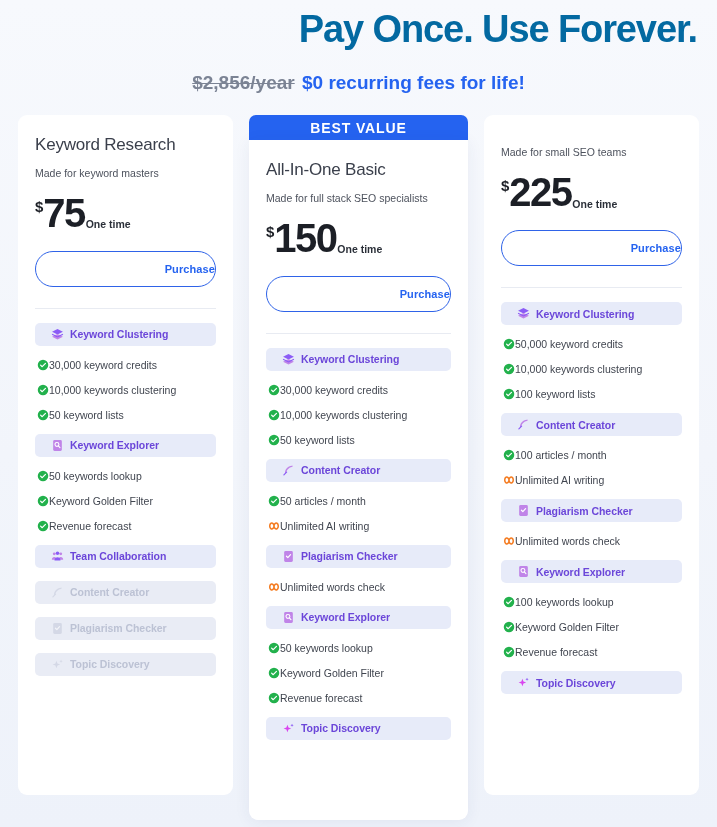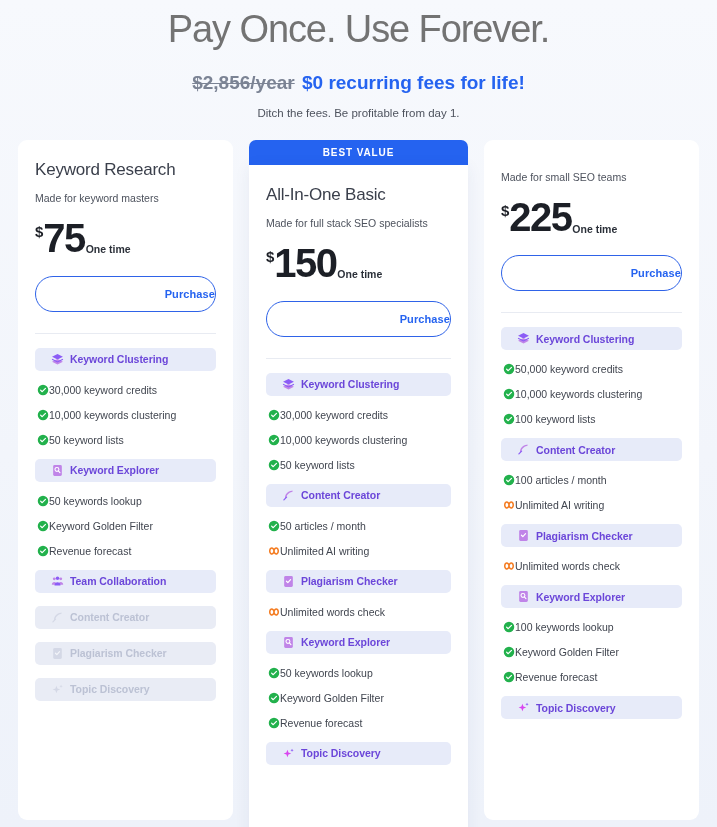--- a/index.html
+++ b/index.html
@@ -17,25 +17,26 @@
     -webkit-font-smoothing: antialiased;
   }
 
   
   .hero {
     text-align: center;
     padding: 4px 20px 0;
   }
   .hero-title {
     font-size: 38px;
-    font-weight: 400;
+    font-weight: 700;
     letter-spacing: -1.1px;
-    color: #737373;
+    color: #0369a1;
     line-height: 1.12;
     padding-top: 4px;
+    text-align: right;
   }
   .hero-price-line {
     margin-top: 21px;
     font-size: 19px;
     font-weight: 700;
     line-height: 1.2;
   }
   .hero-old-price {
     color: #7b8394;
     text-decoration: line-through;
@@ -67,21 +68,21 @@
     min-width: 0;
     position: relative;
   }
   .card-slot.featured { z-index: 3; }
 
   .badge {
     height: 25px;
     background: #2563f0;
     border-radius: 7px 7px 0 0;
     color: #ffffff;
-    font-size: 10px;
+    font-size: 14px;
     font-weight: 800;
     letter-spacing: 0.9px;
     display: flex;
     align-items: center;
     justify-content: center;
     margin: 0 7px;
   }
 
   .card {
     background: #ffffff;
@@ -204,21 +205,20 @@
 </style>
 </head>
 <body>
 
 <div class="hero">
   <h1 class="hero-title">Pay Once. Use Forever.</h1>
   <div class="hero-price-line">
     <span class="hero-old-price">$2,856/year</span>
     <span class="hero-new-price">$0 recurring fees for life!</span>
   </div>
-  <div class="hero-sub">Ditch the fees. Be profitable from day 1.</div>
 </div>
 
 <div class="cards" id="cards">
     <div class="card-slot first">
       <div class="card">
         <div class="plan-name">Keyword Research</div>
         <div class="plan-tagline">Made for keyword masters</div>
         <div class="price-row">
       <span class="price-currency">$</span>
       <span class="price-amount">75</span>

